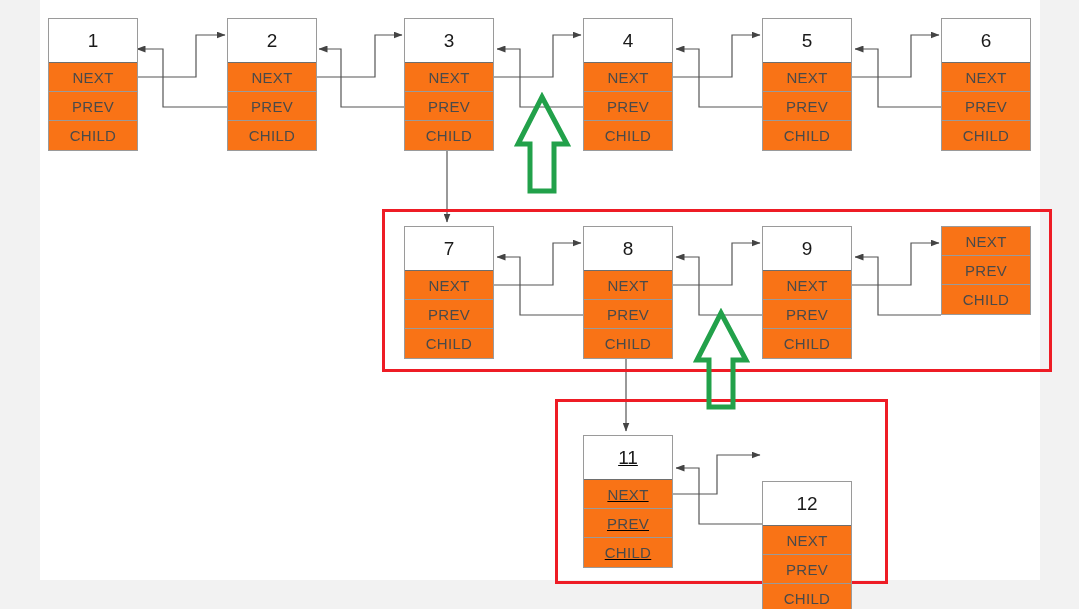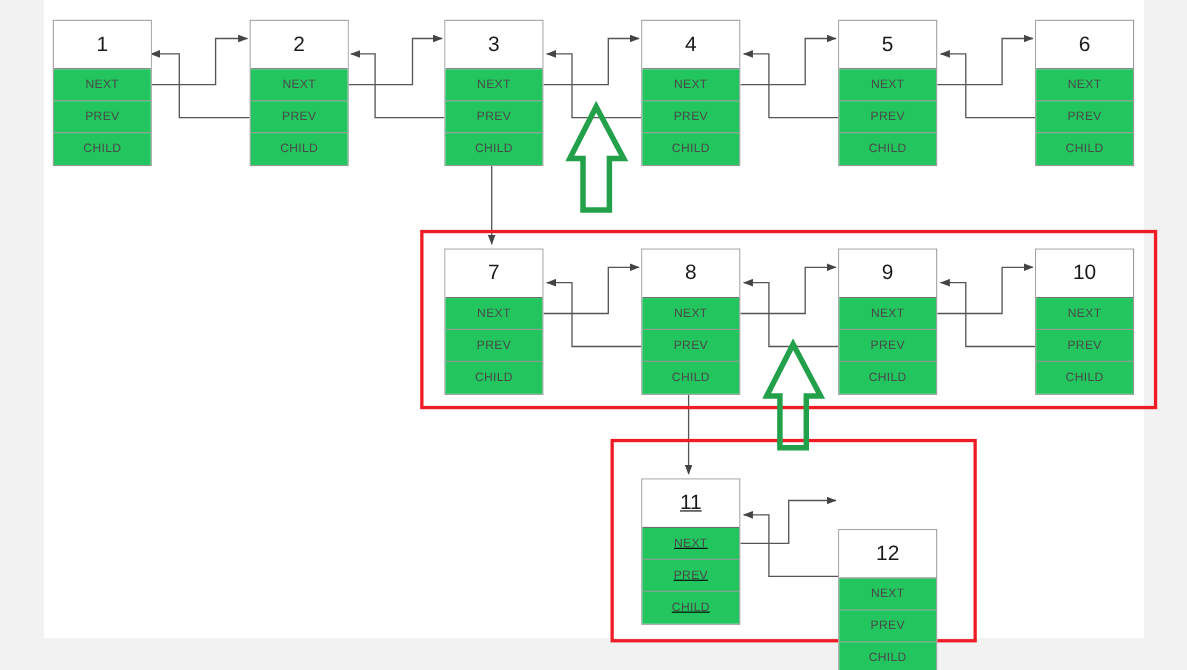--- a/index.html
+++ b/index.html
@@ -46,26 +46,26 @@
     font-size: 19px;
     color: #1a1a1a;
     border-bottom: 1px solid #6e6e6e;
     box-sizing: border-box;
     background: #ffffff;
   }
   .node-field {
     height: 29px;
     line-height: 29px;
     text-align: center;
-    font-size: 11px;
+    font-size: 15px;
     color: #4a4a4a;
     letter-spacing: 0.3px;
     border-bottom: 1px solid #9a9a9a;
     box-sizing: border-box;
-    background: #22c55e;
+    background: #f97316;
   }
   .node-field.last {
     border-bottom: none;
   }
   .red-box {
     position: absolute;
     border: 3px solid #ee1c25;
     box-sizing: border-box;
     background: transparent;
   }
@@ -192,21 +192,20 @@
     <div class="node-field">PREV</div>
     <div class="node-field last">CHILD</div>
   </div>
   <div class="node" style="left:762px; top:226px;">
     <div class="node-header">9</div>
     <div class="node-field">NEXT</div>
     <div class="node-field">PREV</div>
     <div class="node-field last">CHILD</div>
   </div>
   <div class="node" style="left:941px; top:226px;">
-    <div class="node-header">10</div>
     <div class="node-field">NEXT</div>
     <div class="node-field">PREV</div>
     <div class="node-field last">CHILD</div>
   </div>
 
   <div class="node" style="left:583px; top:435px;text-decoration:underline;">
     <div class="node-header">11</div>
     <div class="node-field">NEXT</div>
     <div class="node-field">PREV</div>
     <div class="node-field last">CHILD</div>

